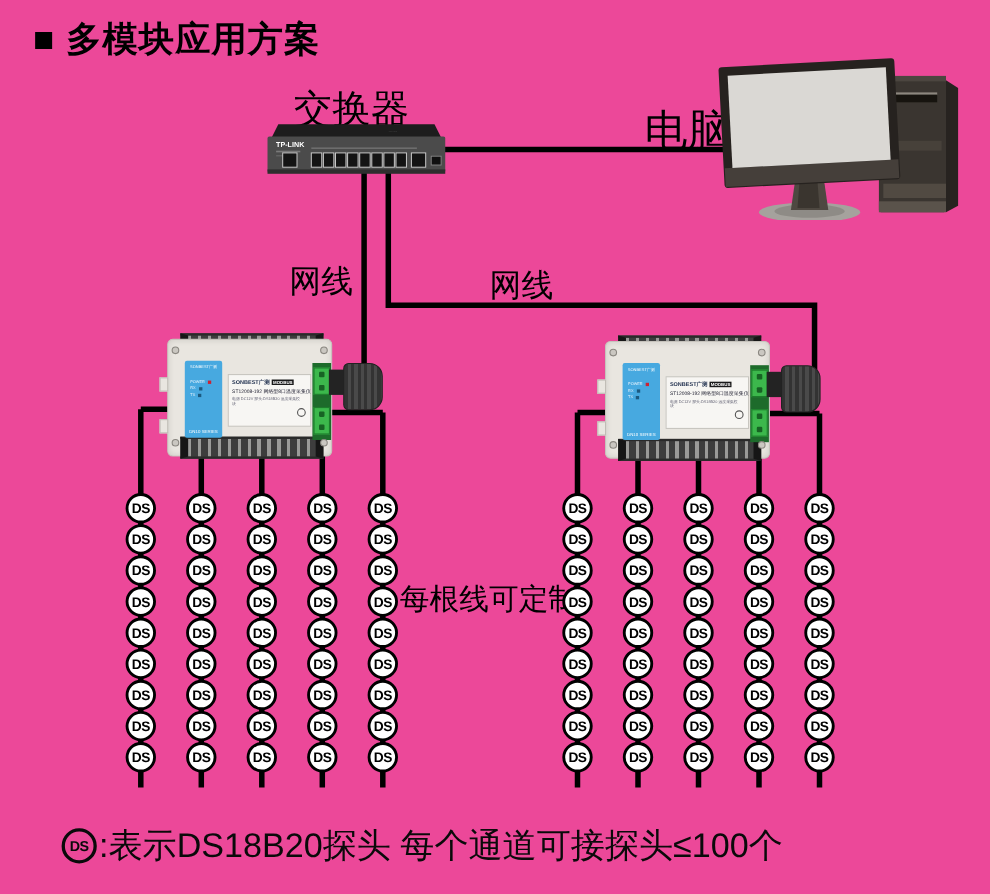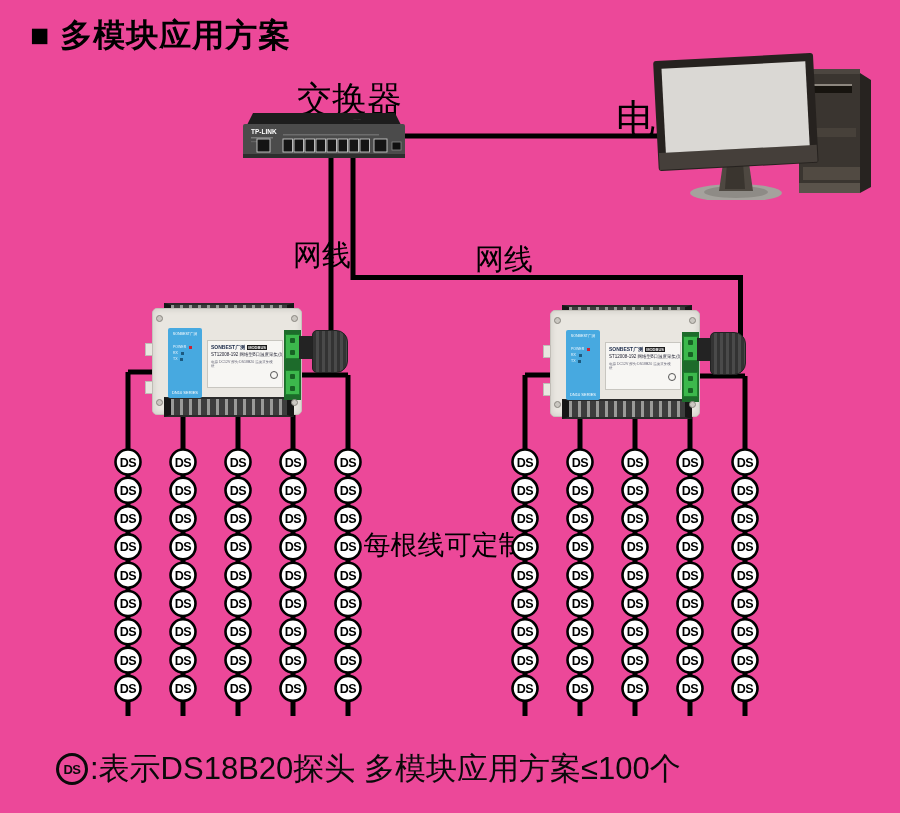--- a/index.html
+++ b/index.html
@@ -1,21 +1,21 @@
 <!DOCTYPE html>
 <html><head>
 <meta charset="utf-8">
 <style>
   * { margin:0; padding:0; box-sizing:border-box; }
   body { background:#ffffff; font-family:"Liberation Sans", sans-serif; }
   #canvas { position:relative; width:900px; height:813px; background:#ec4899; overflow:hidden; }
 
   .title { position:absolute; left:30px; top:14px; font-size:32px; font-weight:800; color:#000; letter-spacing:1px; }
 
-  .lbl { position:absolute; color:#000; white-space:nowrap;margin-left:30px; }
+  .lbl { position:absolute; color:#000; white-space:nowrap; }
   .switch-lbl   { left:267px; top:76px;  font-size:35px; }
   .computer-lbl { left:586px; top:92px;  font-size:39px; }
   .cable-lbl-1  { left:263px; top:236px; font-size:29px; }
   .cable-lbl-2  { left:445px; top:240px; font-size:29px; }
   .wire-note { position:absolute; left:352px; top:528px; width:185px; text-align:center;
                font-size:27px; line-height:35px; color:#000; }
 
   #wires { position:absolute; left:0; top:0; z-index:1; }
 
   .switch-gfx { position:absolute; left:243px; top:110px; z-index:2; }
@@ -420,16 +420,16 @@
     <div class="m-gland-neck"></div>
     <div class="m-gland-cap"></div>
     <div class="scr s1"></div>
     <div class="scr s2"></div>
     <div class="scr s3"></div>
     <div class="scr s4"></div>
   </div>
 
   <div class="legend">
     <div class="ds-badge">DS</div>
-    <div class="legend-text">:表示DS18B20探头 多模块应用方案≤100个</div>
+    <div class="legend-text">:表示DS18B20探头 每个通道可接探头≤100个</div>
   </div>
 
 </div>
 
 </body></html>

